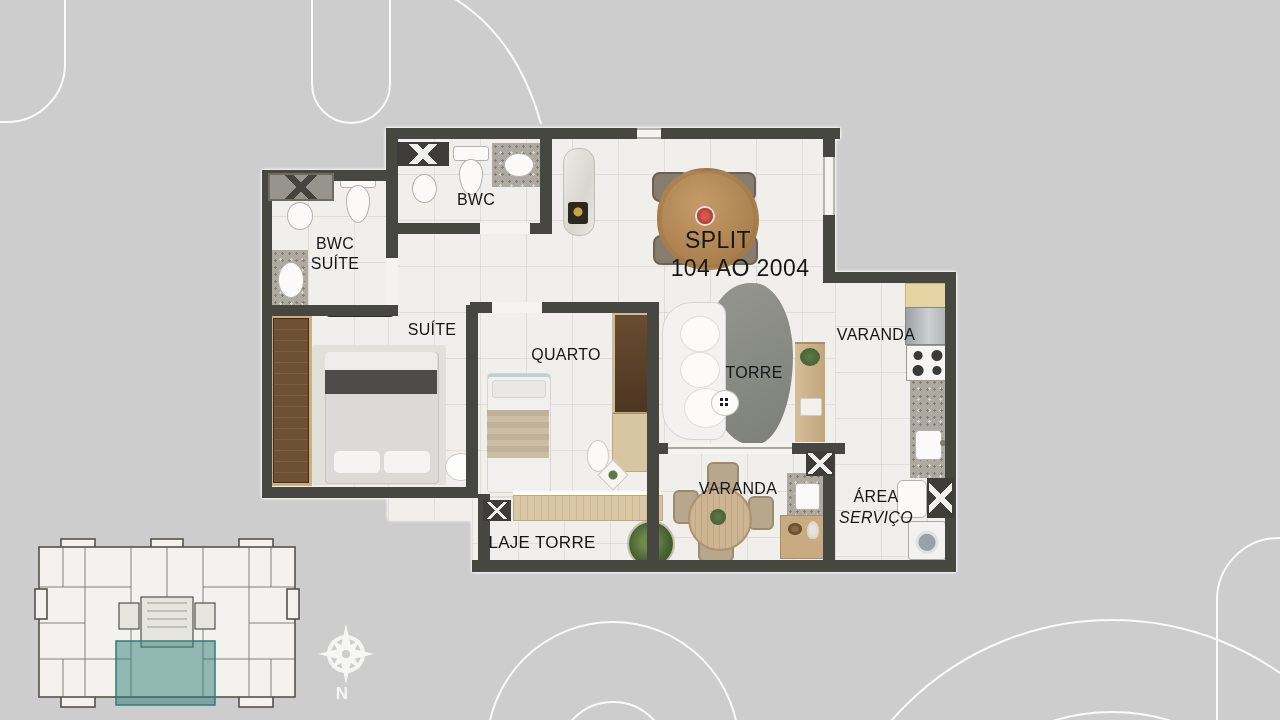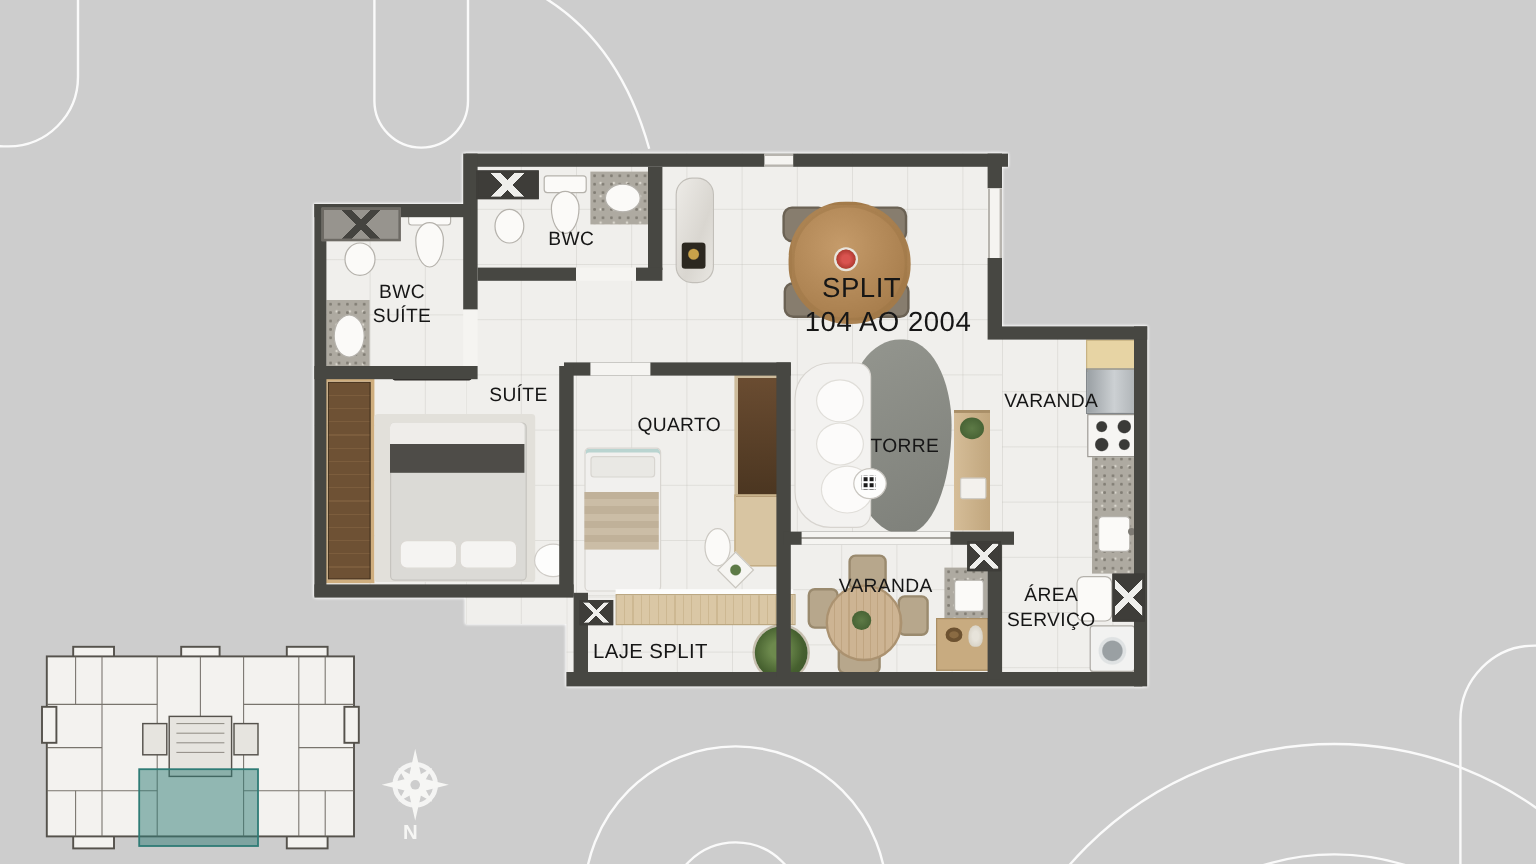--- a/index.html
+++ b/index.html
@@ -190,22 +190,22 @@
 
     <div class="lbl" style="left:75px;top:118px;">BWC</div>
     <div class="lbl" style="left:75px;top:138px;">SUÍTE</div>
     <div class="lbl" style="left:216px;top:74px;">BWC</div>
     <div class="lbl" style="left:172px;top:204px;">SUÍTE</div>
     <div class="lbl" style="left:306px;top:229px;">QUARTO</div>
     <div class="lbl" style="left:494px;top:247px;">TORRE</div>
     <div class="lbl" style="left:616px;top:209px;">VARANDA</div>
     <div class="lbl" style="left:478px;top:363px;">VARANDA</div>
     <div class="lbl" style="left:616px;top:371px;">ÁREA</div>
-    <div class="lbl" style="left:616px;top:392px;">SERVIÇO</div>
-    <div class="lbl" style="left:282px;top:417px;font-size:17px;">LAJE SPLIT</div>
+    <div class="lbl" style="left:616px;top:392px;font-style:italic;">SERVIÇO</div>
+    <div class="lbl" style="left:282px;top:417px;font-size:17px;">LAJE TORRE</div>
     <div class="lbl big" style="left:458px;top:114px;">SPLIT</div>
     <div class="lbl big" style="left:480px;top:142px;">104 AO 2004</div>
   </div>
 
   <svg id="keyplan" width="268" height="172" viewBox="0 0 268 172">
     <g stroke="#55524c" fill="#f3f2ef" stroke-width="1.6">
       <rect x="28" y="2" width="34" height="12"></rect>
       <rect x="118" y="2" width="32" height="12"></rect>
       <rect x="206" y="2" width="34" height="12"></rect>
       <rect x="28" y="158" width="34" height="12"></rect>

